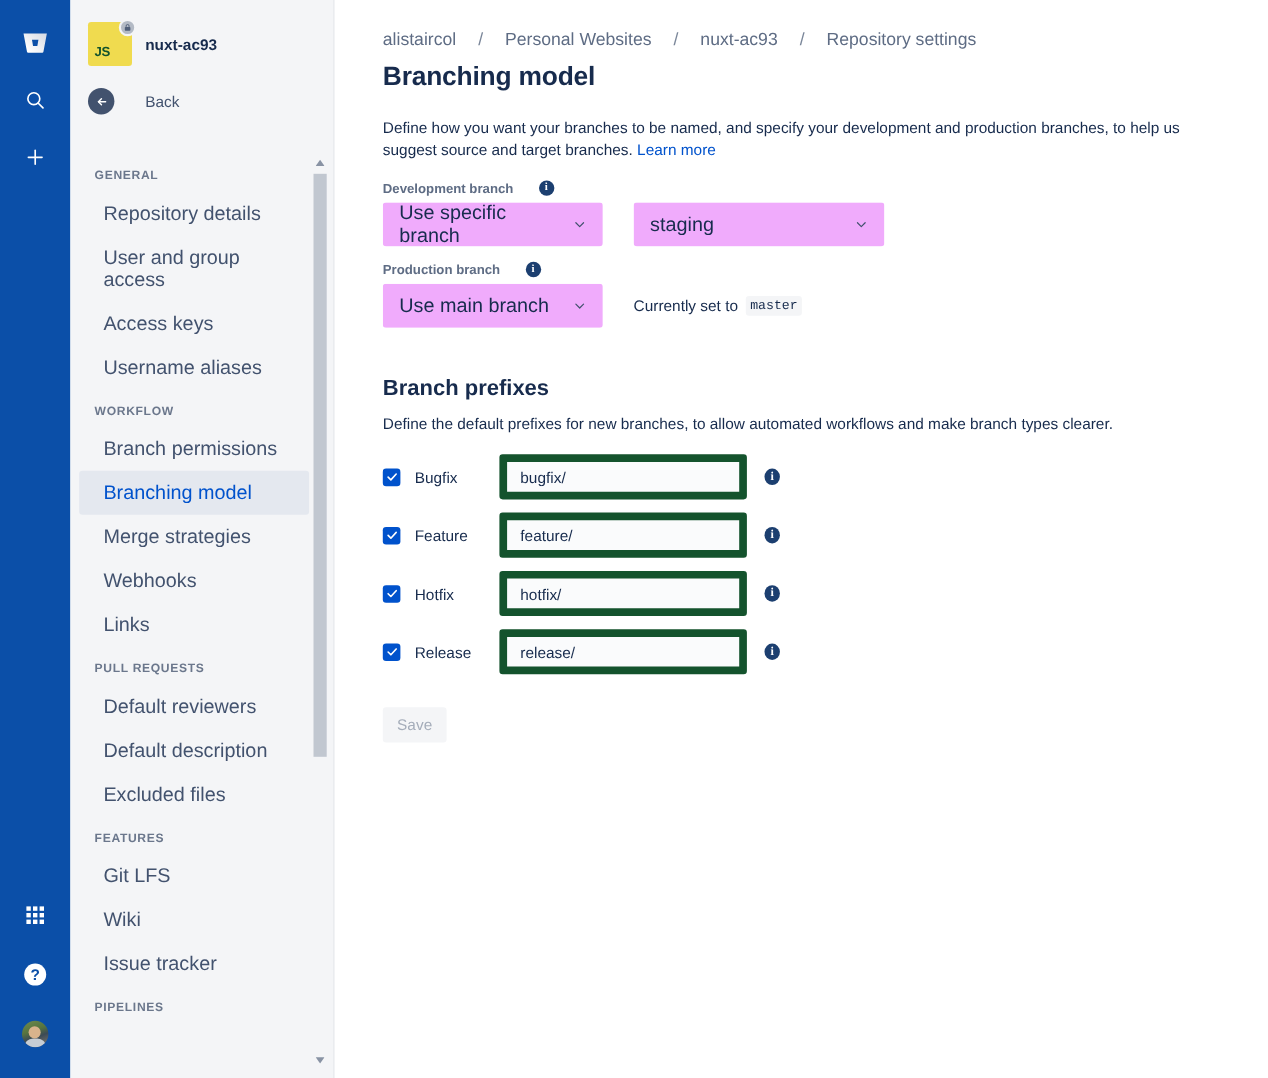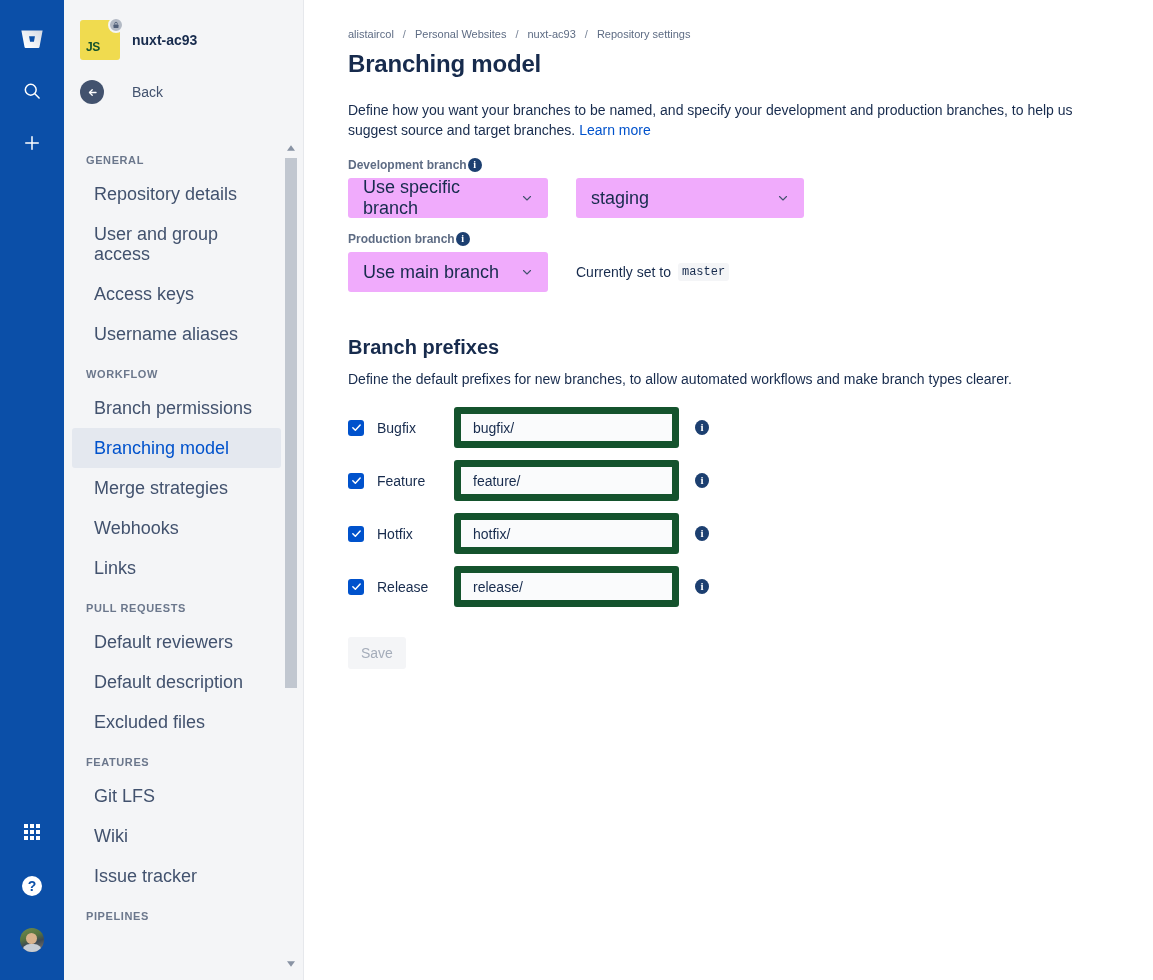--- a/index.html
+++ b/index.html
@@ -117,37 +117,37 @@
   .sb-thumb {
     position: absolute; left: 0; top: 16px; width: 12px; height: 530px;
     background: #c1c7d0; border-radius: 0;
   }
 
   
   .main {
     flex: 1 1 auto; height: 980px; overflow: hidden;
     padding: 28px 40px 0 44px; background: #ffffff;
   }
-  .breadcrumb { display: flex; align-items: center; gap: 9px; font-size: 11px; margin-bottom: 10px; }
+  .breadcrumb { display: flex; align-items: center; gap: 20px; font-size: 16px; margin-bottom: 10px; }
   .breadcrumb a { color: #5e6c84; text-decoration: none; cursor: pointer; }
   .breadcrumb .sep { color: #7a8699; }
   .breadcrumb .current { color: #5e6c84; cursor: pointer; }
 
   h1.page-title {
     font-size: 24px; font-weight: bold; color: #172b4d;
     margin-bottom: 22px; letter-spacing: -0.2px;
   }
   .intro {
     font-size: 14px; color: #172b4d; line-height: 20px; max-width: 762px;
     margin-bottom: 18px;
   }
   .intro a { color: #0052cc; text-decoration: none; cursor: pointer; }
 
   .field-label {
-    display: flex; align-items: center; gap: 1px;
+    display: flex; align-items: center; gap: 23px;
     font-size: 12px; font-weight: bold; color: #5e6c84; margin-bottom: 6px;
   }
   .info-dot {
     width: 14px; height: 14px; border-radius: 50%; background: #1c3f70;
     color: #fff; font-size: 10px; font-weight: bold; line-height: 14px;
     text-align: center; font-family: "Liberation Serif", serif; cursor: pointer;
     flex: 0 0 14px;
   }
   .info-dot.lg { width: 15px; height: 15px; line-height: 15px; font-size: 11px; }
 

